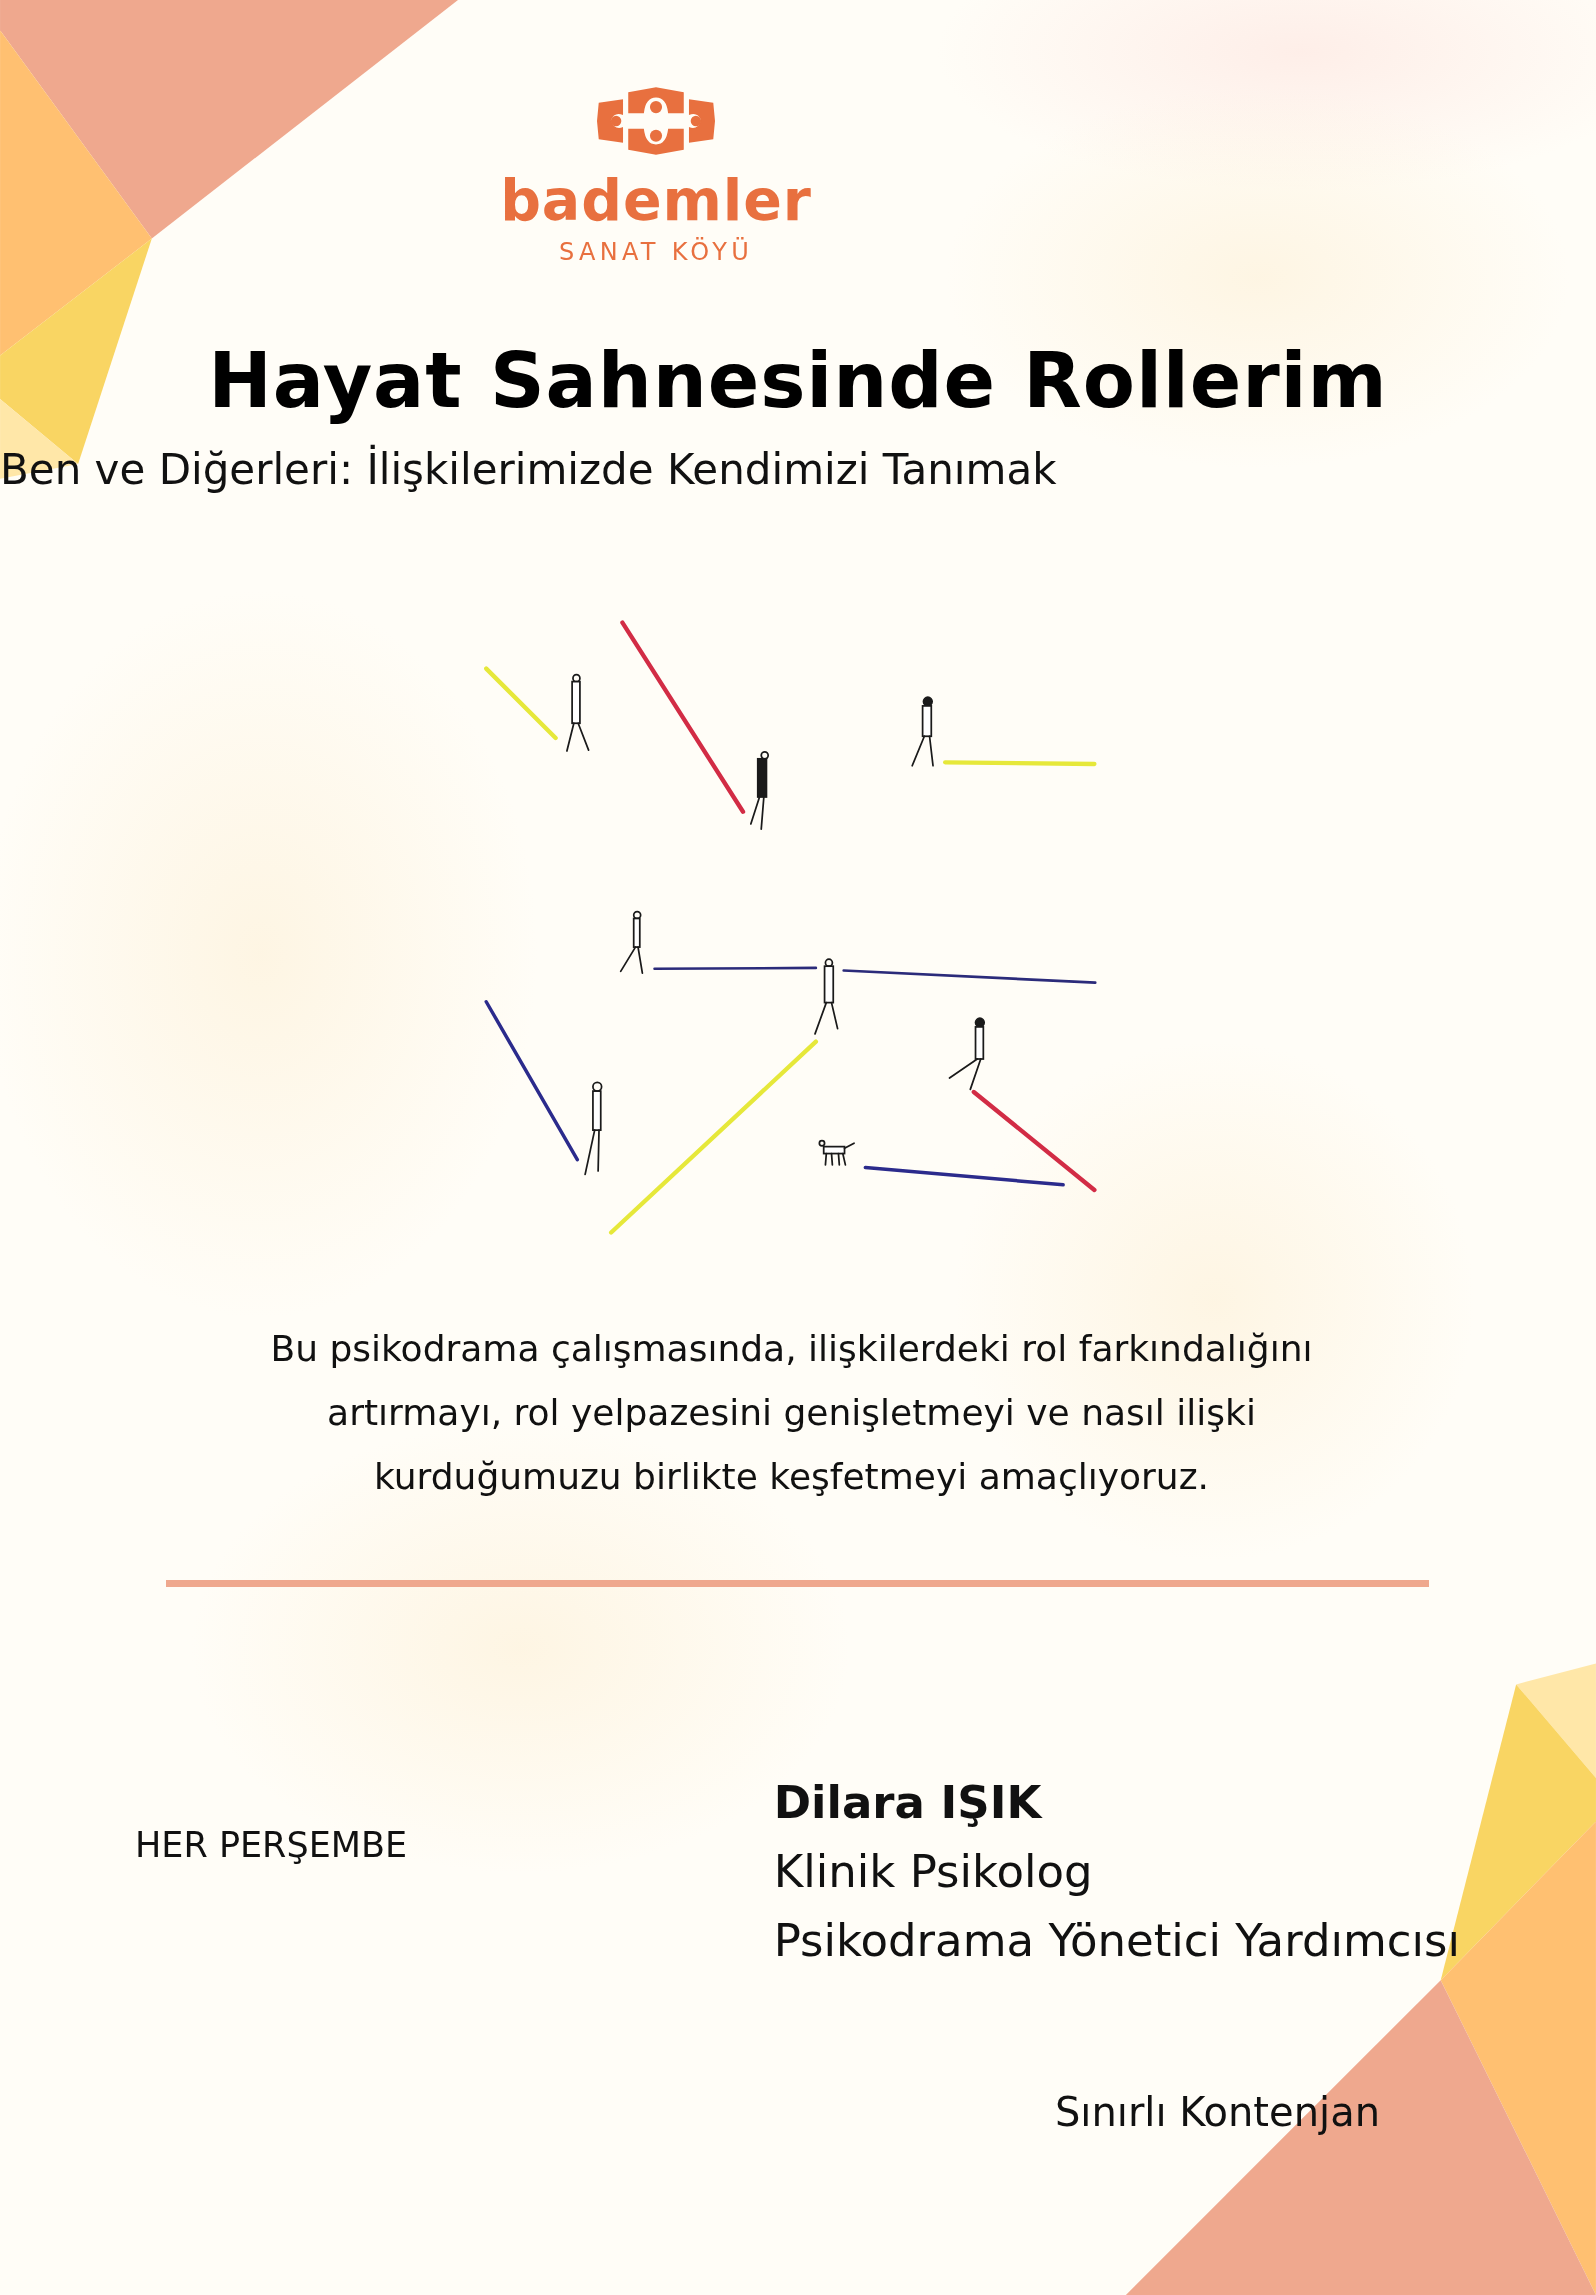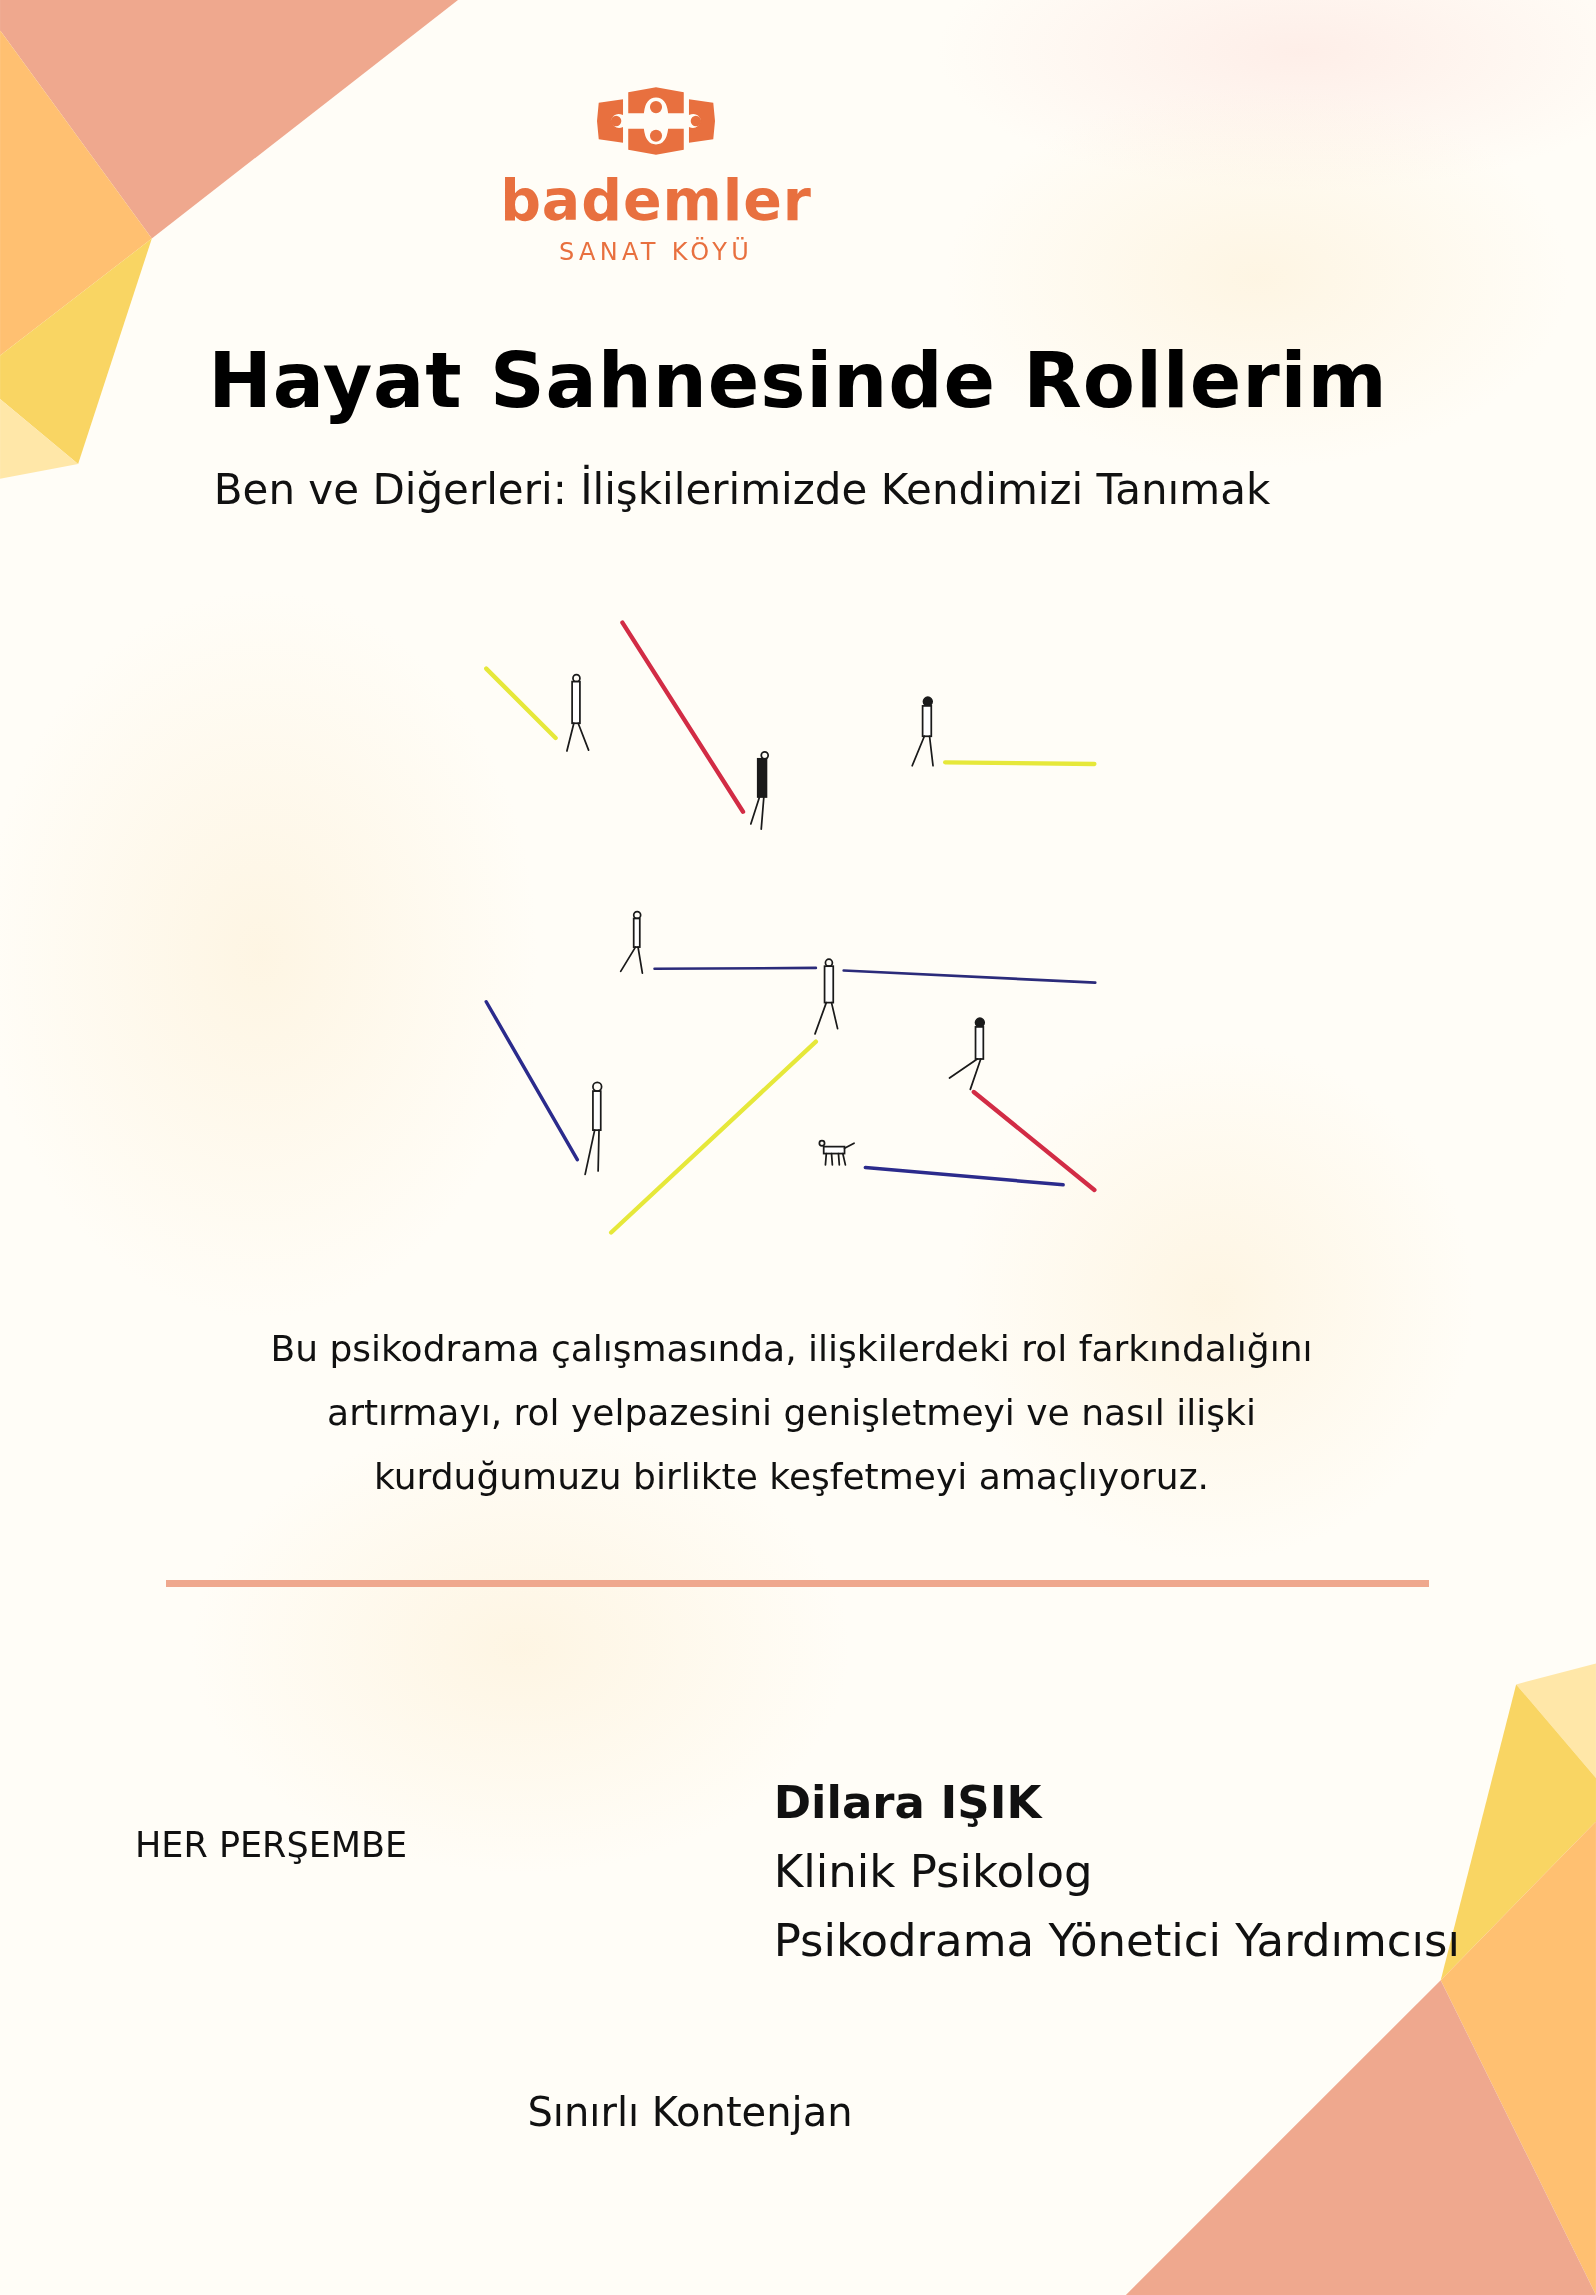--- a/index.html
+++ b/index.html
@@ -22,23 +22,23 @@
     display: block; margin-top: 10.4px;
     font-family: "DejaVu Sans", sans-serif;
     font-size: 24px; line-height: 24px; color: #E8703F; letter-spacing: 4.3px;
   }
   .title {
     position: absolute; left: 0; width: 1596px; top: 337px; text-align: center;
     font-family: "DejaVu Sans", sans-serif; font-weight: bold;
     font-size: 76px; line-height: 87px; color: #000; letter-spacing: 0.9px;
   }
   .subtitle {
-    position: absolute; left: 0; width: 1484px; top: 444px; text-align: center;
-    font-family: "DejaVu Sans", sans-serif;
-    font-size: 42px; line-height: 52px; color: #111; font-weight: normal; margin-top: 20px;
+    position: absolute; left: 0; width: 1484px; top: 444px; text-align: left;
+    font-family: "DejaVu Sans", sans-serif;
+    font-size: 42px; line-height: 52px; color: #111; font-weight: normal;
   }
   .illustration { position: absolute; left: 468px; top: 607px; width: 642px; height: 642px; }
   .description {
     position: absolute; left: 115px; width: 1353px; top: 1317px; text-align: center;
     font-family: "DejaVu Sans", sans-serif;
     font-size: 36px; line-height: 64px; color: #111;
   }
   .description span { display: block; }
   .divider {
     position: absolute; left: 166px; top: 1580px; width: 1263px; height: 7px;
@@ -51,21 +51,21 @@
   }
   .program span { display: block; }
   .presenter {
     position: absolute; right: 136px; top: 1768px; 
     font-family: "DejaVu Sans", sans-serif;
     font-size: 45px; line-height: 69px; color: #111;
   }
   .presenter span { display: block; }
   .presenter .name { font-weight: bold; }
   .capacity {
-    position: absolute; left: 0; width: 1380px; top: 2086px; text-align: center;
+    position: absolute; left: 0; width: 1380px; top: 2086px; text-align: right;
     font-family: "DejaVu Sans", sans-serif;
     font-size: 40px; line-height: 52px; color: #111;
   }
 </style>
 </head>
 <body>
 
 <svg class="bg-wash" width="1596" height="2295" viewBox="0 0 1840 2646">
   <defs>
     <radialGradient id="w1" cx="50%" cy="50%" r="50%">

